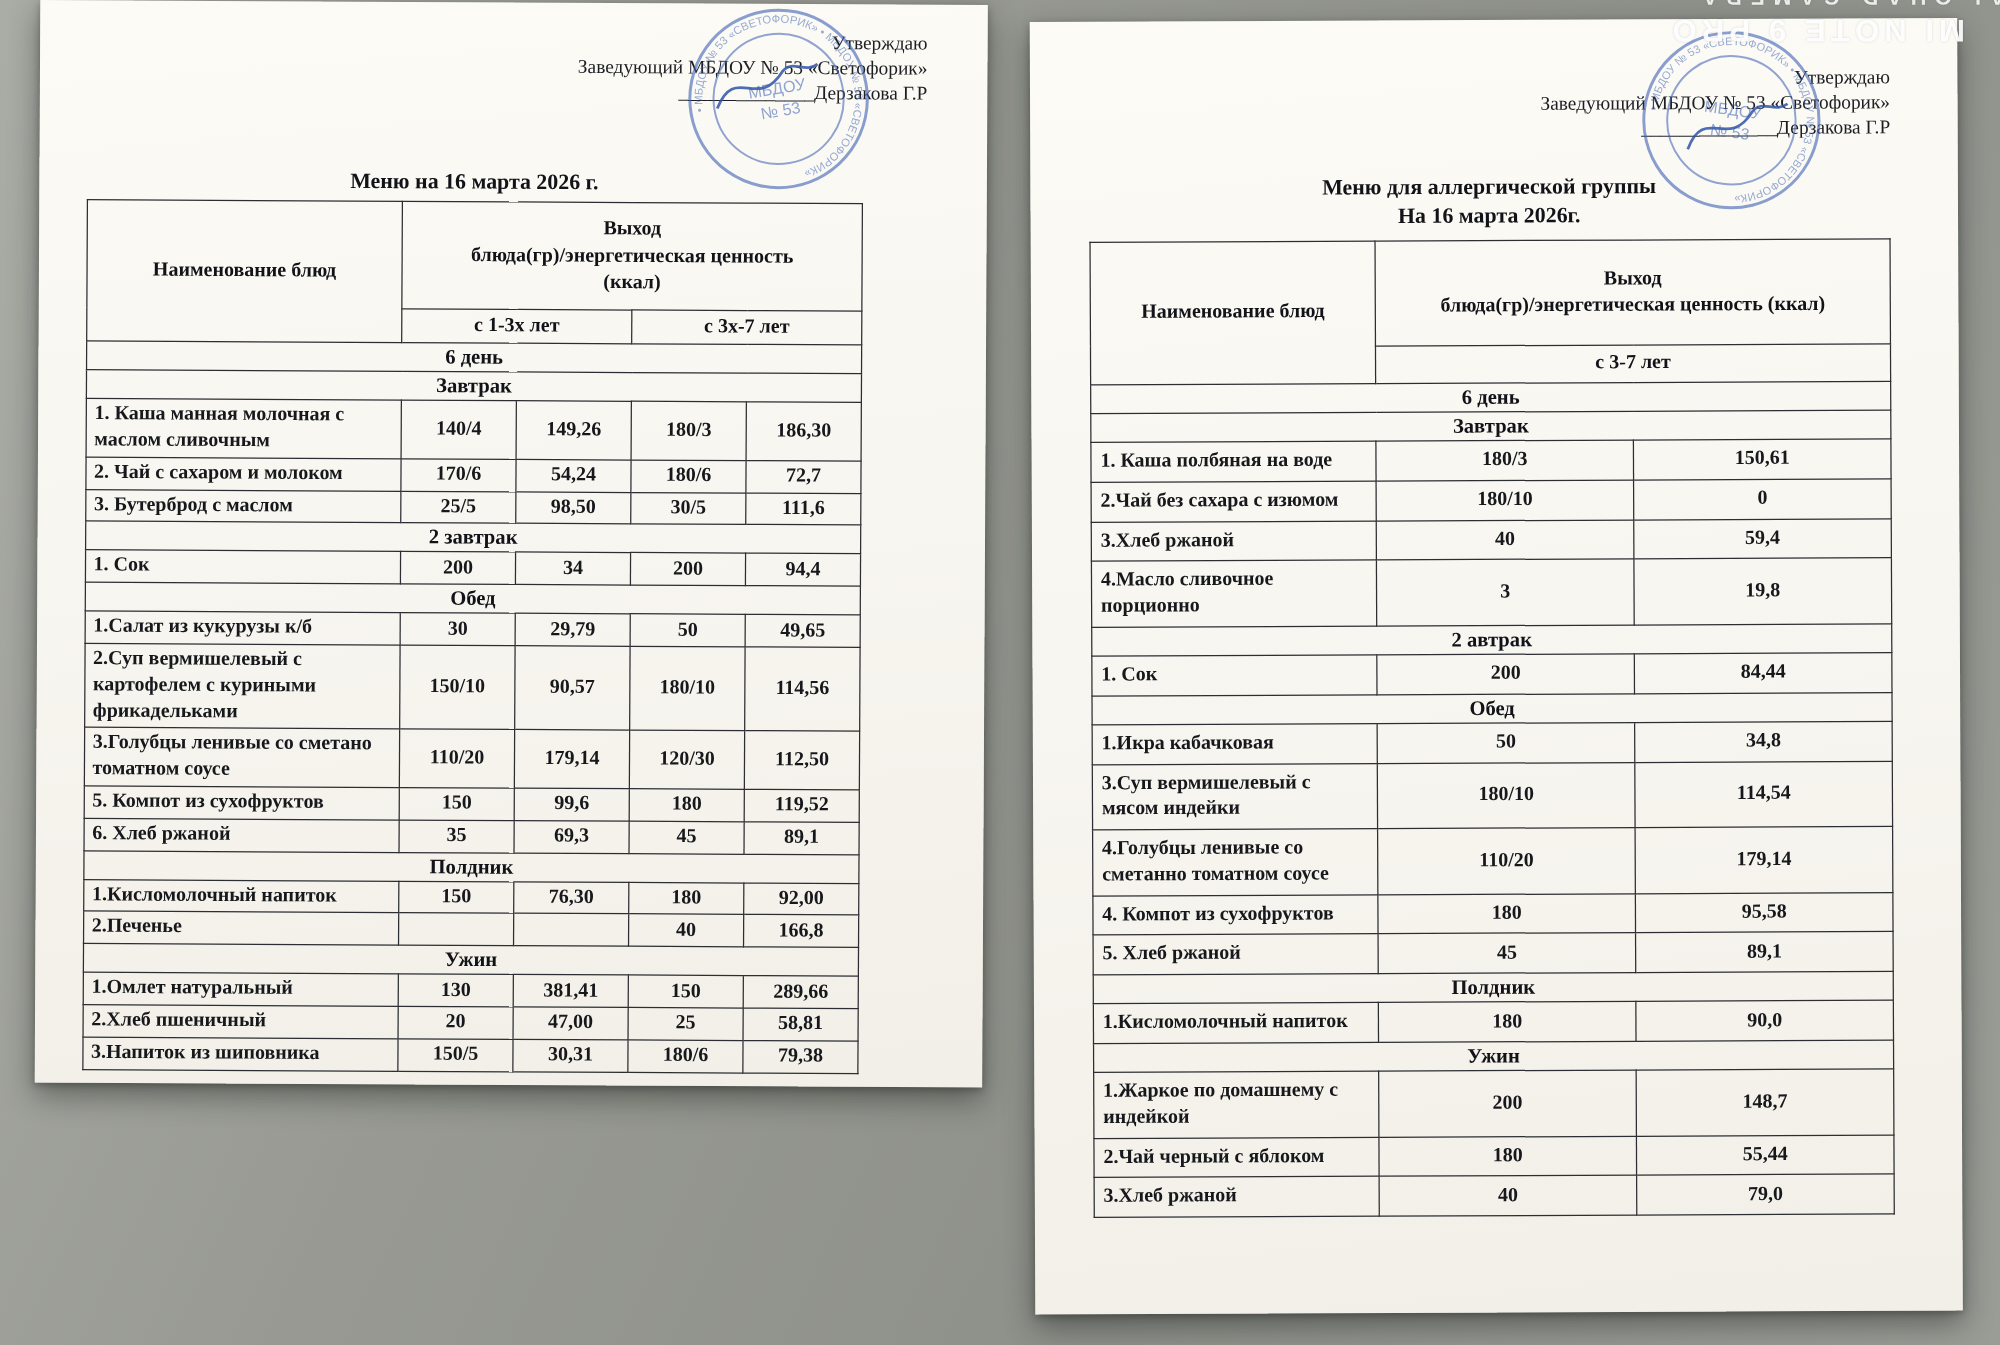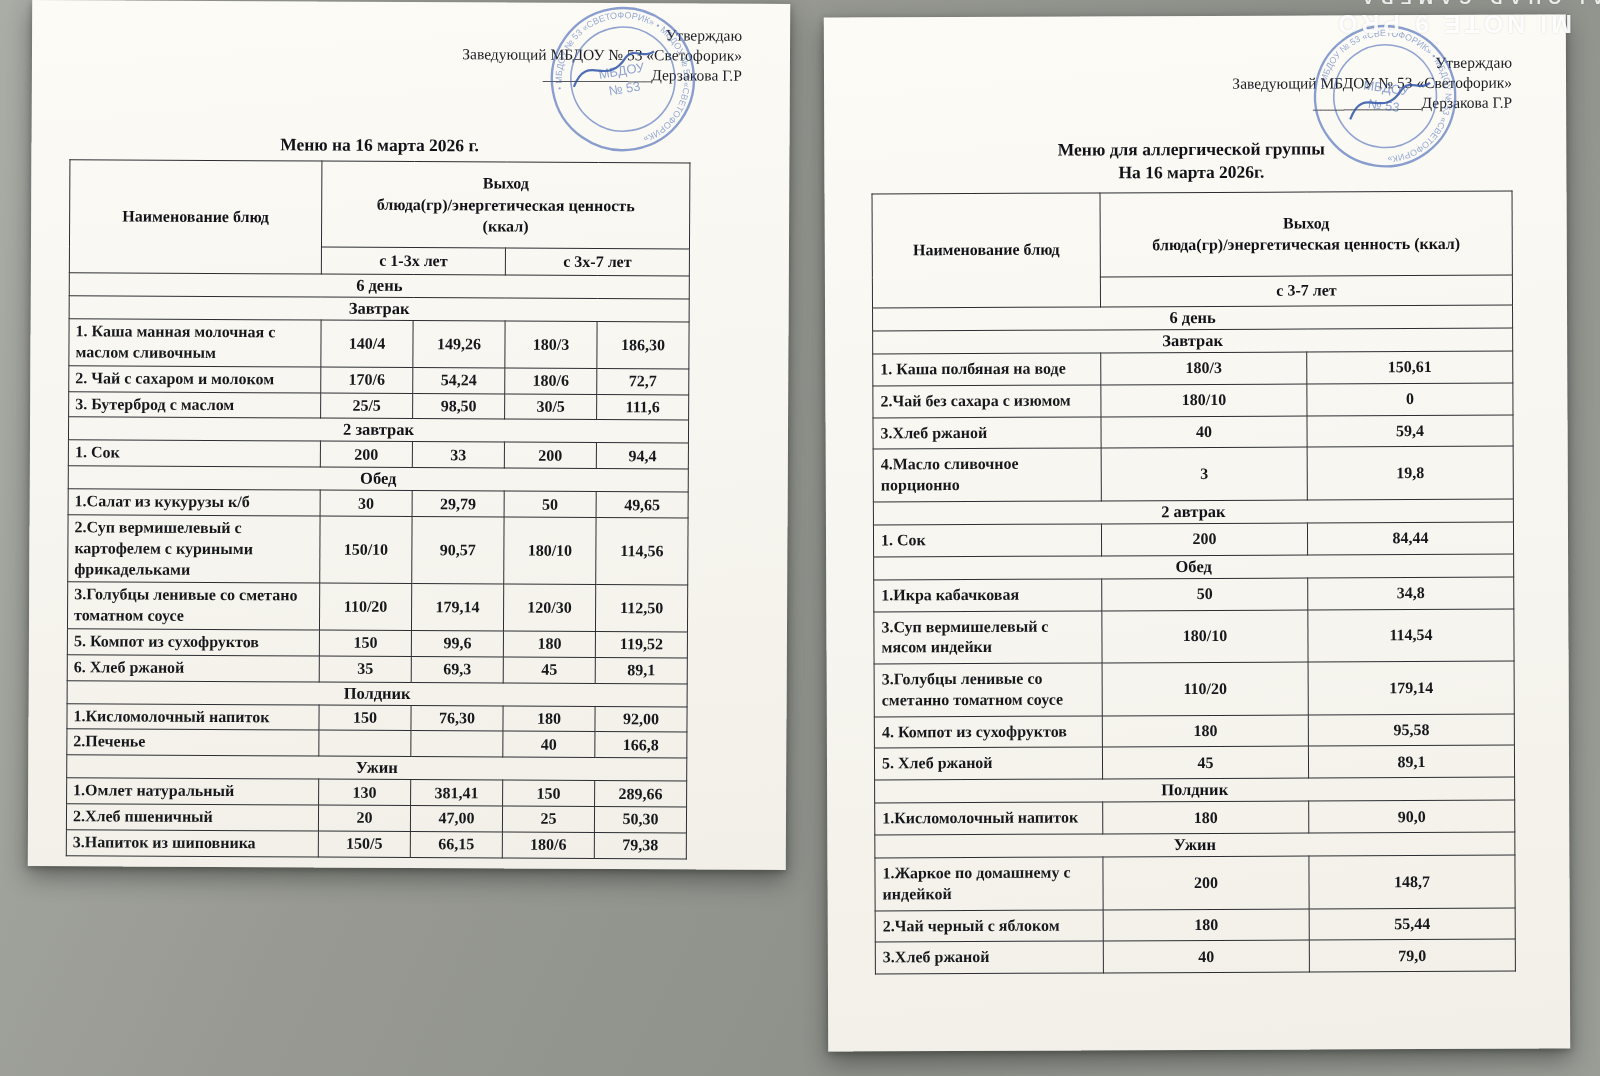--- a/index.html
+++ b/index.html
@@ -167,21 +167,21 @@
             <td class="vl">98,50</td>
             <td class="vl">30/5</td>
             <td class="vl">111,6</td>
           </tr>
           <tr>
             <td colspan="5" class="sec">2 завтрак</td>
           </tr>
           <tr>
             <td class="nm">1. Сок</td>
             <td class="vl">200</td>
-            <td class="vl">33</td>
+            <td class="vl">34</td>
             <td class="vl">200</td>
             <td class="vl">94,4</td>
           </tr>
           <tr>
             <td colspan="5" class="sec">Обед</td>
           </tr>
           <tr>
             <td class="nm">1.Салат из кукурузы  к/б</td>
             <td class="vl">30</td>
             <td class="vl">29,79</td>
@@ -241,26 +241,26 @@
             <td class="vl">130</td>
             <td class="vl">381,41</td>
             <td class="vl">150</td>
             <td class="vl">289,66</td>
           </tr>
           <tr>
             <td class="nm">2.Хлеб пшеничный</td>
             <td class="vl">20</td>
             <td class="vl">47,00</td>
             <td class="vl">25</td>
-            <td class="vl">50,30</td>
+            <td class="vl">58,81</td>
           </tr>
           <tr>
             <td class="nm">3.Напиток из шиповника</td>
             <td class="vl">150/5</td>
-            <td class="vl">66,15</td>
+            <td class="vl">30,31</td>
             <td class="vl">180/6</td>
             <td class="vl">79,38</td>
           </tr>
         </tbody>
     </table>
   </div>
 
   <div class="page page-right">
 
     <div class="approval">
@@ -351,21 +351,21 @@
             <td class="nm">1.Икра кабачковая</td>
             <td class="vl">50</td>
             <td class="vl">34,8</td>
           </tr>
           <tr>
             <td class="nm">3.Суп вермишелевый с мясом индейки</td>
             <td class="vl">180/10</td>
             <td class="vl">114,54</td>
           </tr>
           <tr>
-            <td class="nm">3.Голубцы ленивые со сметанно томатном соусе</td>
+            <td class="nm">4.Голубцы ленивые со сметанно томатном соусе</td>
             <td class="vl">110/20</td>
             <td class="vl">179,14</td>
           </tr>
           <tr>
             <td class="nm">4. Компот из сухофруктов</td>
             <td class="vl">180</td>
             <td class="vl">95,58</td>
           </tr>
           <tr>
             <td class="nm">5. Хлеб ржаной</td>

